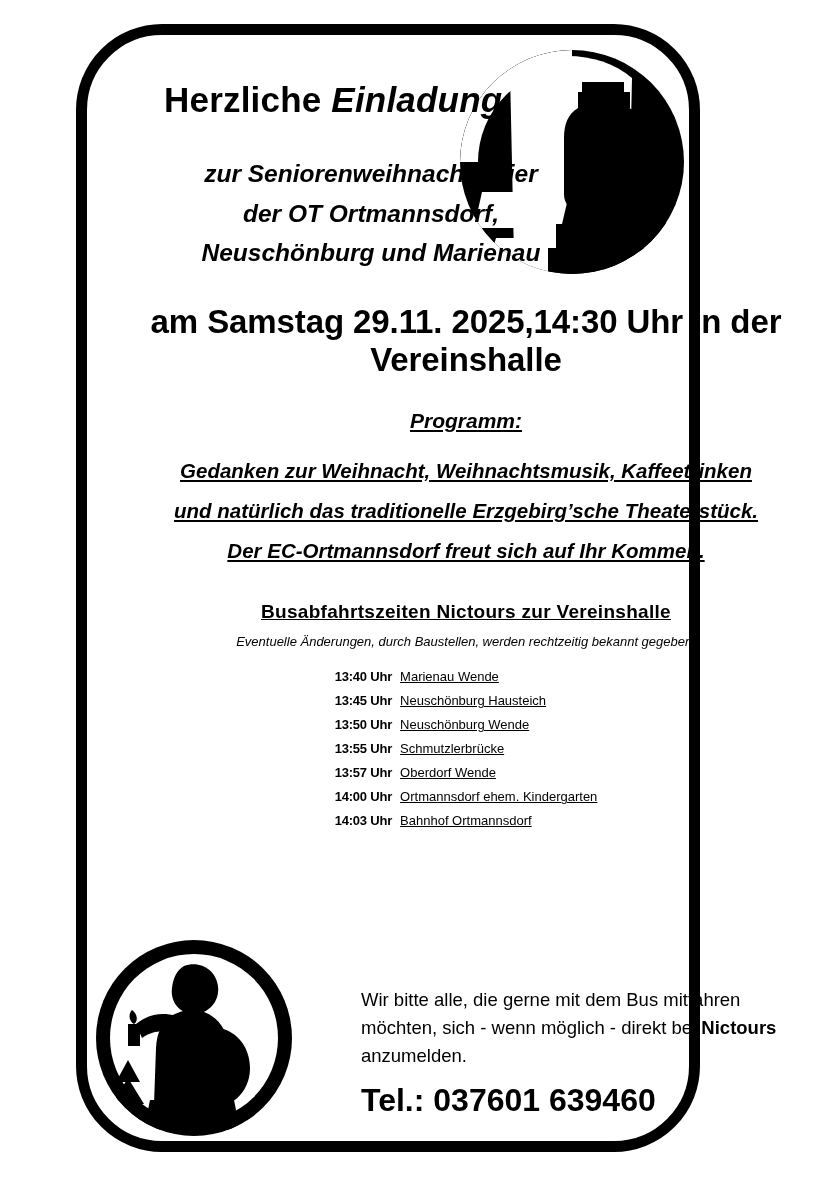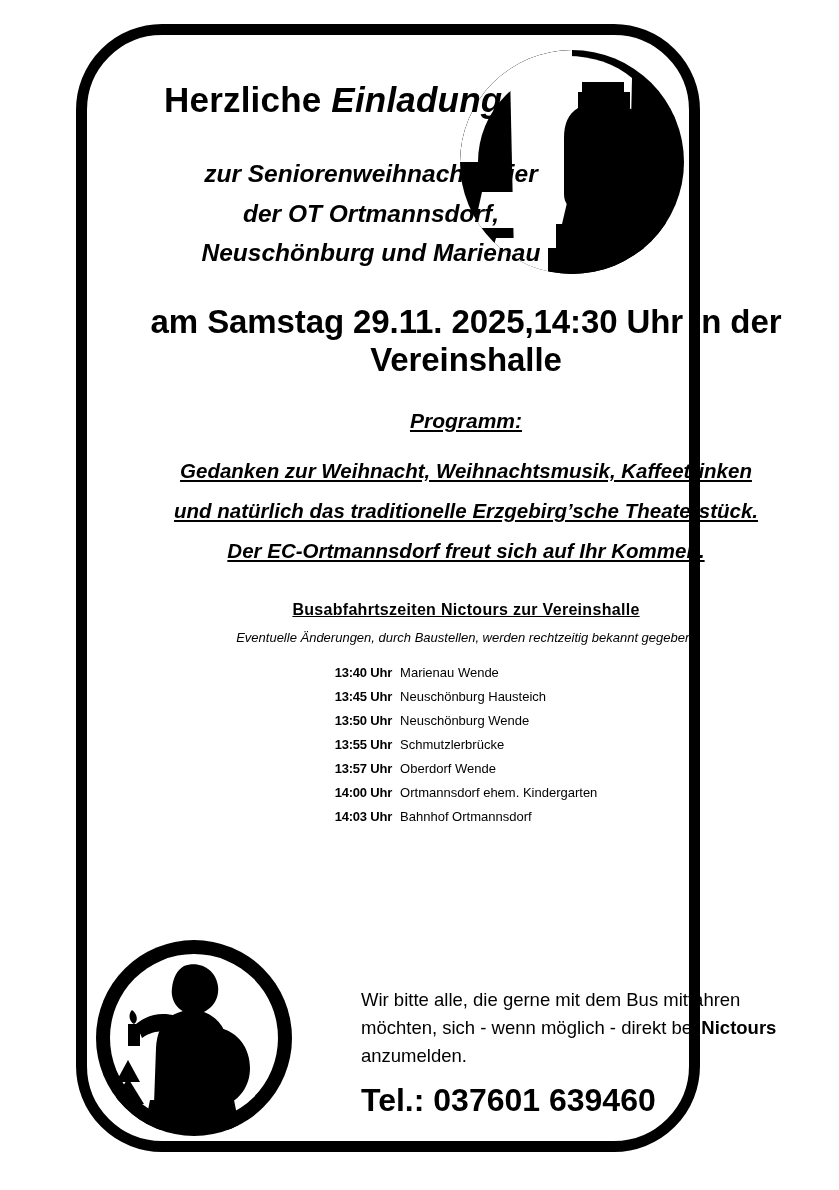--- a/index.html
+++ b/index.html
@@ -92,21 +92,21 @@
     font-weight: bold;
     font-style: italic;
     line-height: 1.95;
     text-decoration: underline;
   }
 
   
   .bus-title {
     margin: 30px 0 0 0;
     text-align: center;
-    font-size: 16px;
+    font-size: 19px;
     font-weight: bold;
     text-decoration: underline;
     letter-spacing: .3px;
   }
   .bus-note {
     margin: 11px 0 0 0;
     text-align: center;
     font-size: 13px;
     font-style: italic;
   }
@@ -121,20 +121,21 @@
     white-space: nowrap;
   }
   .bus-time {
     text-align: right;
     font-weight: bold;
     padding-right: 8px !important;
     letter-spacing: -.2px;
   }
   .bus-stop {
     text-align: left;
+    text-decoration: underline;
   }
 
   
   .footer-note {
     position: absolute;
     left: 285px;
     top: 962px;
     width: 460px;
     font-size: 18.5px;
     line-height: 1.52;

